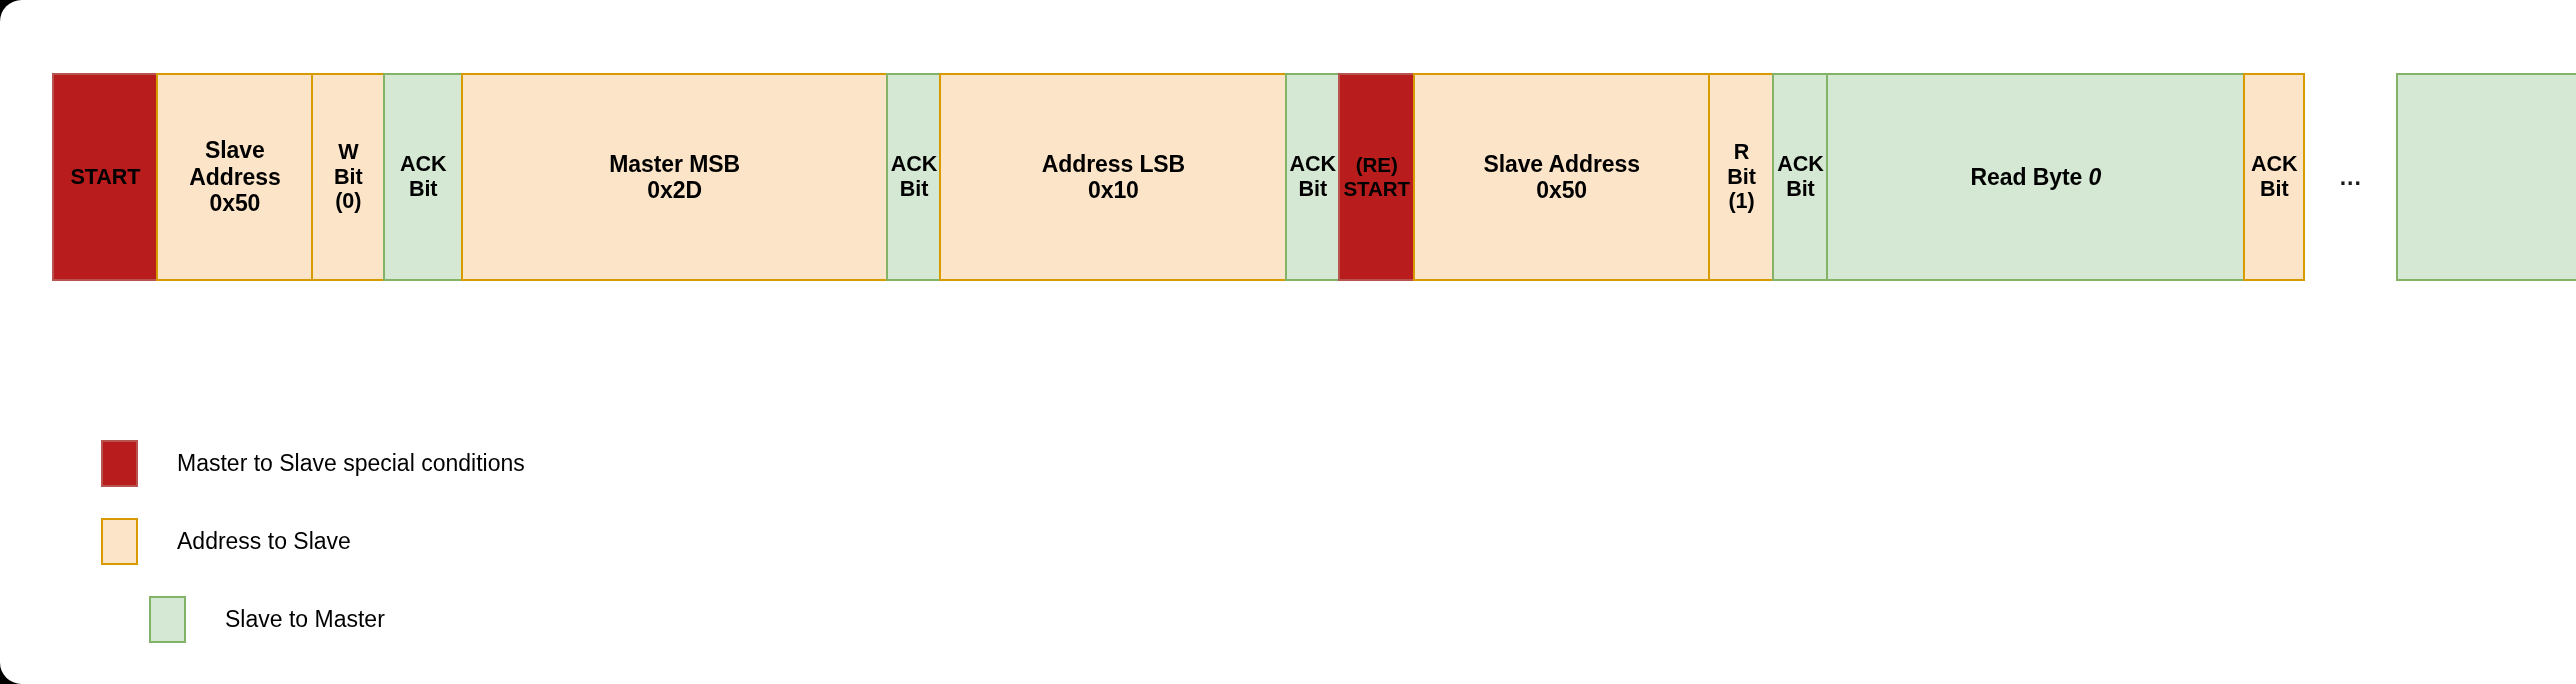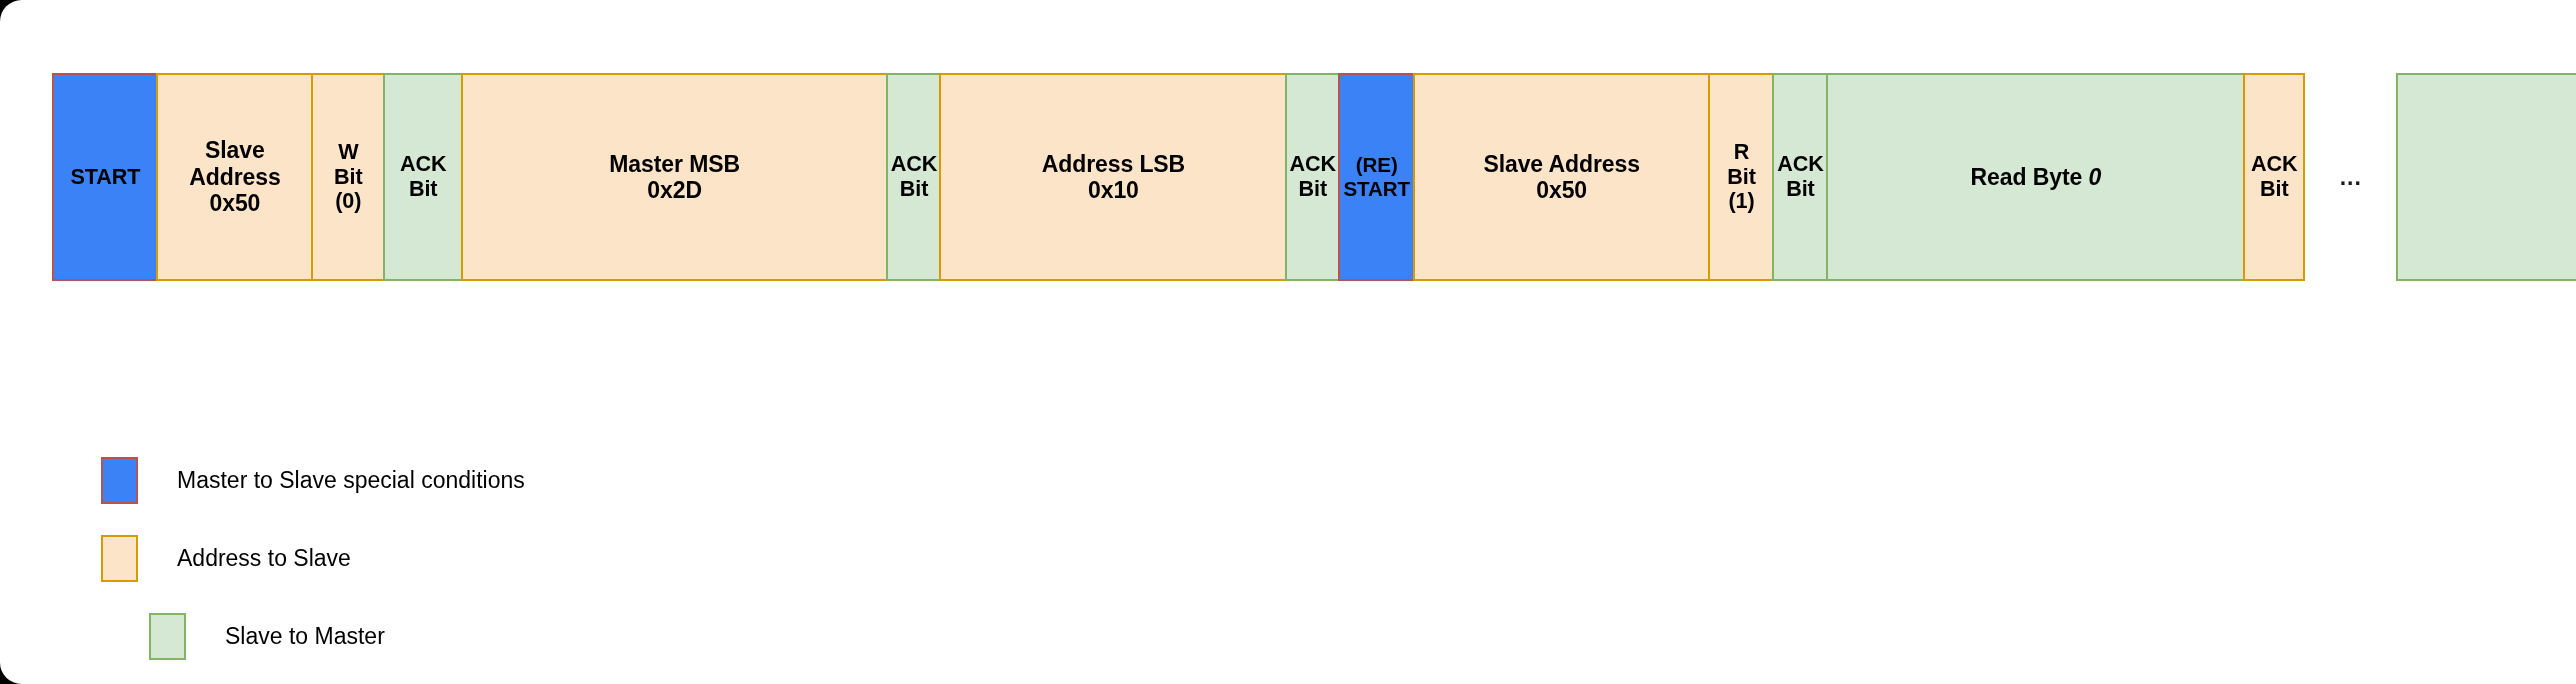--- a/index.html
+++ b/index.html
@@ -41,21 +41,21 @@
     text-align: center;
     line-height: 1.15;
     font-weight: bold;
     color: #000000;
     letter-spacing: -0.1px;
   }
   .seg .l1, .seg .l2, .seg .l3 { display: block; }
 
   
   .cat-special {
-    background: #3b82f6;
+    background: #b91c1c;
     border: 2.6px solid #B85450;
   }
   .cat-m2s {
     background: #FCE4C8;
     border: 2.6px solid #D79B00;
   }
   .cat-s2m {
     background: #D5E8D4;
     border: 2.6px solid #82B366;
   }
@@ -82,21 +82,21 @@
   .fs-lg  { font-size: 23px; }
   .fs-md  { font-size: 21.6px; }
   .fs-sm  { font-size: 20.6px; }
   .sub    { font-weight: bold; }
   .ital   { font-style: italic; }
 
   
   #legend {
     position: absolute;
     left: 101px;
-    top: 457px;
+    top: 440px;
   }
   .legend-row {
     display: flex;
     align-items: center;
     height: 47px;
     margin-bottom: 31px;
   }
   .legend-row:last-child { margin-bottom: 0; padding-left: 48px; }
   .swatch {
     box-sizing: border-box;

